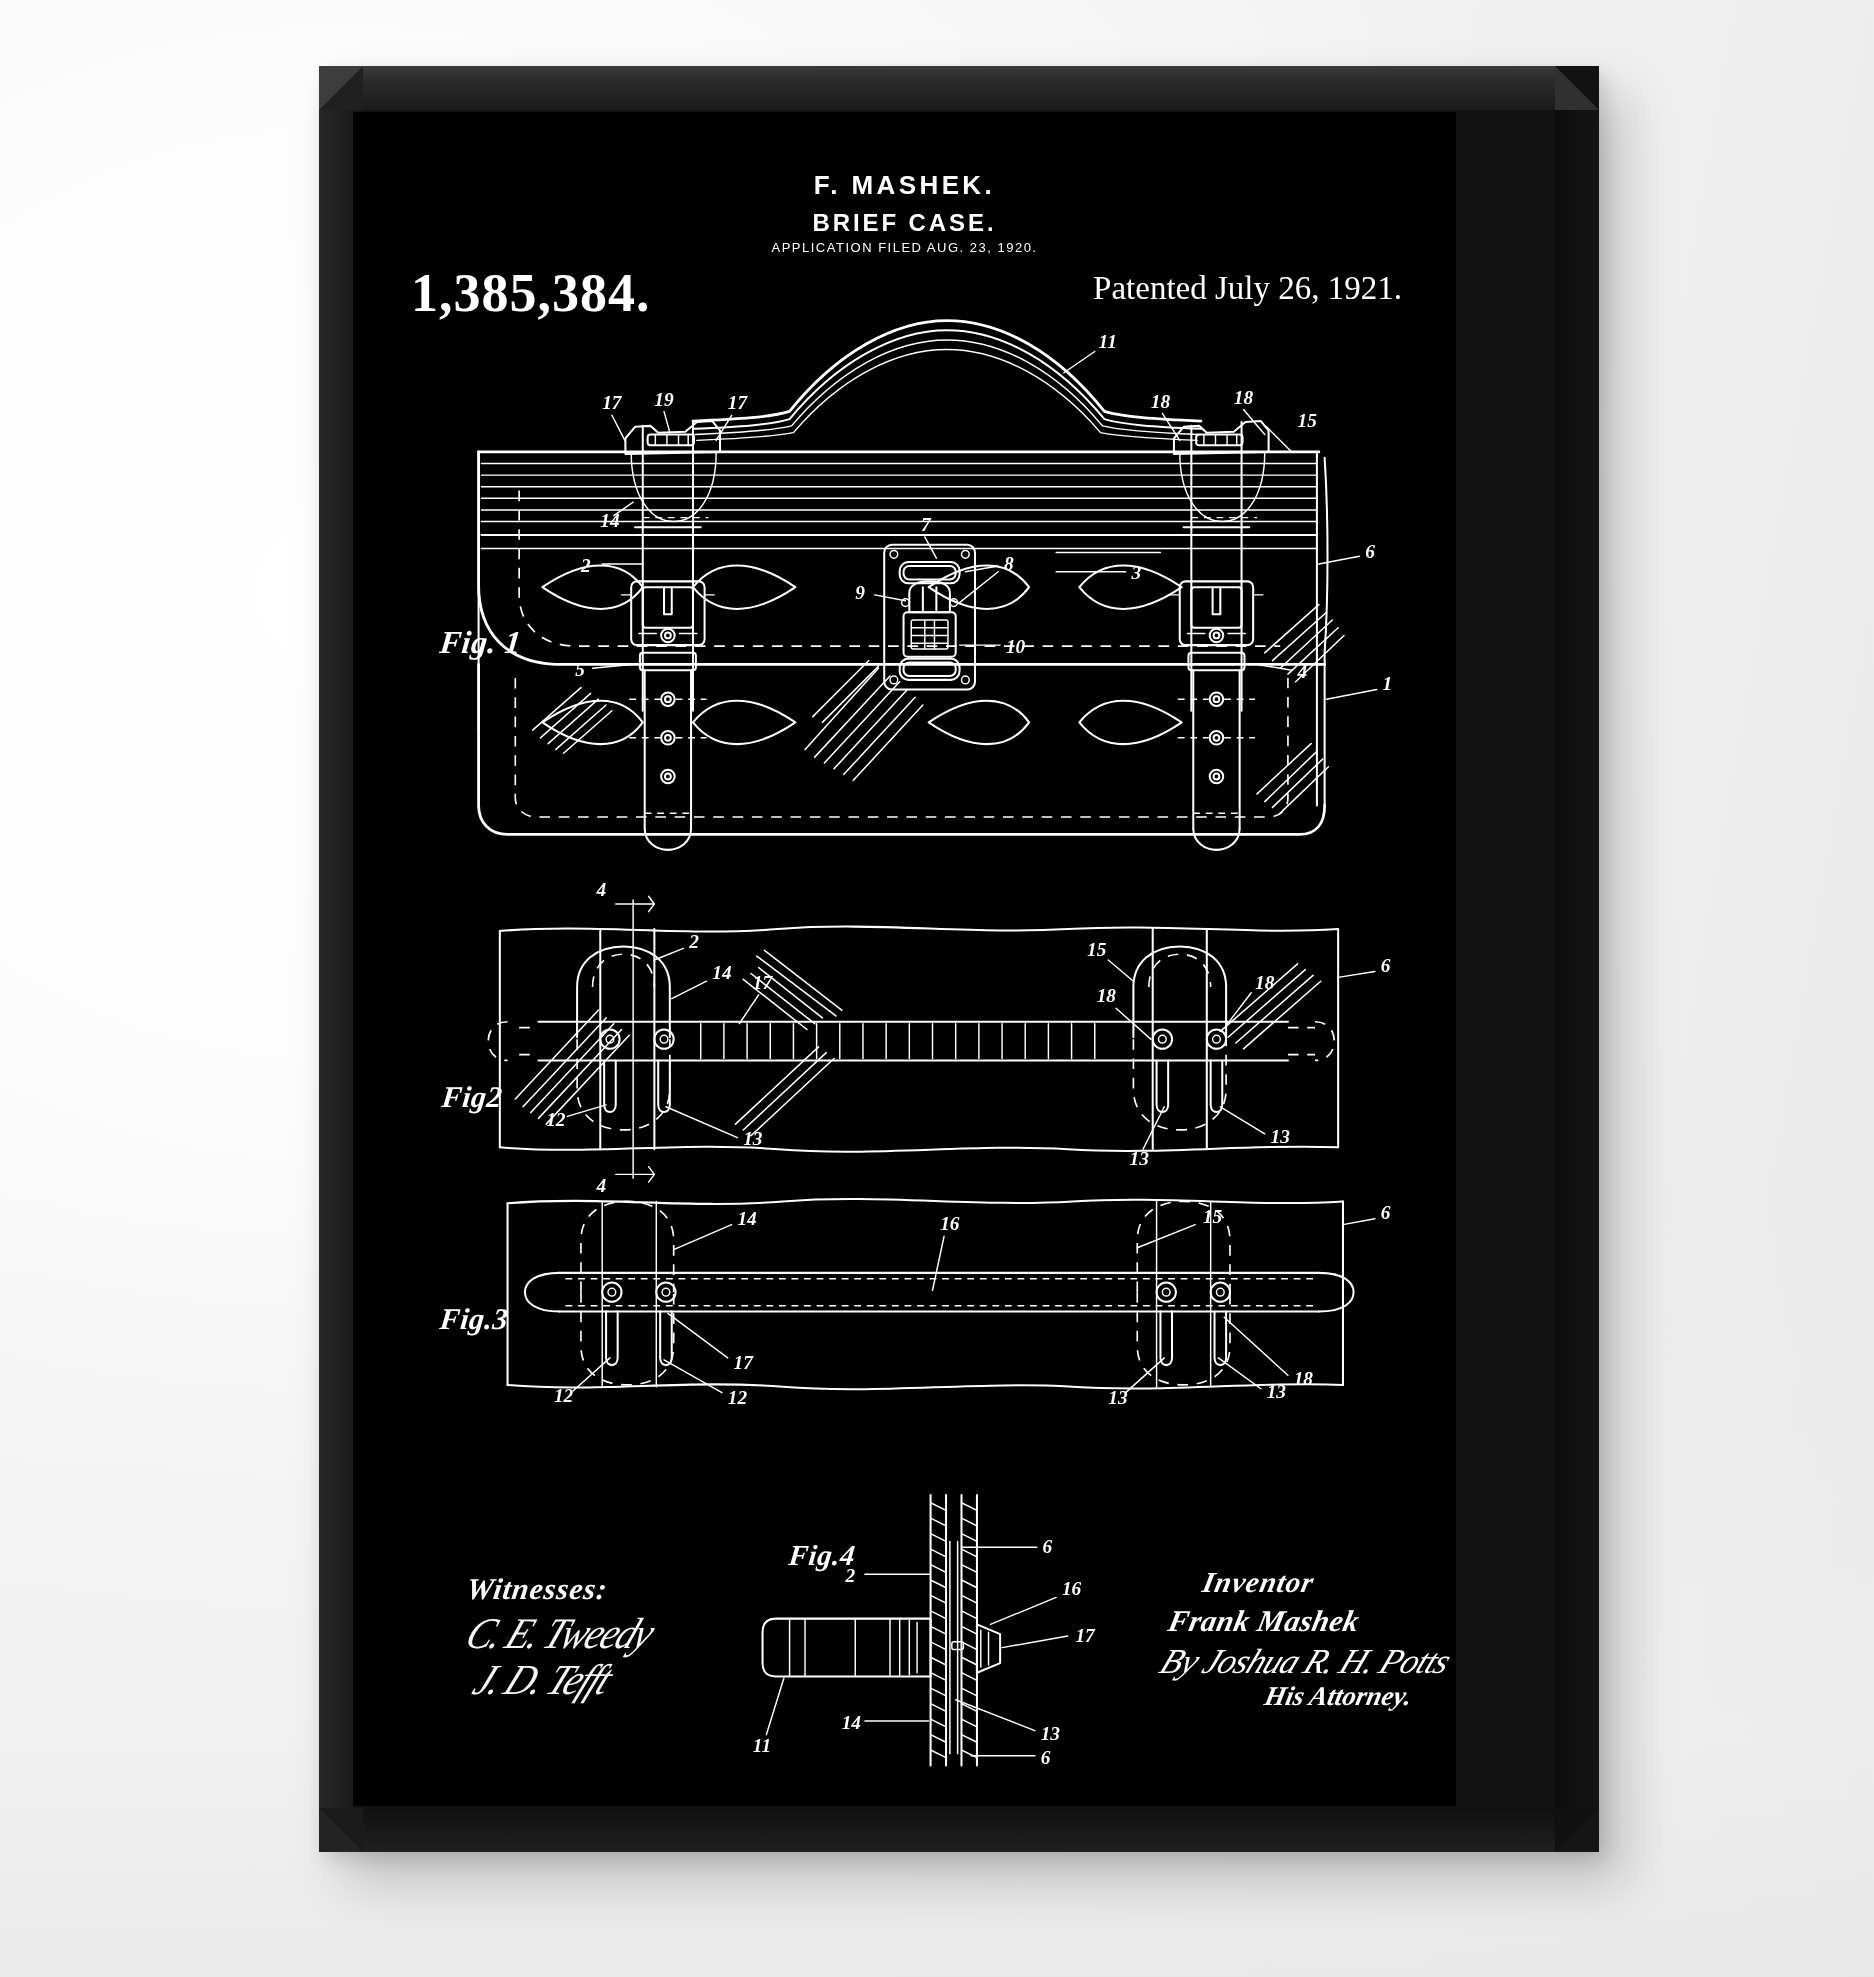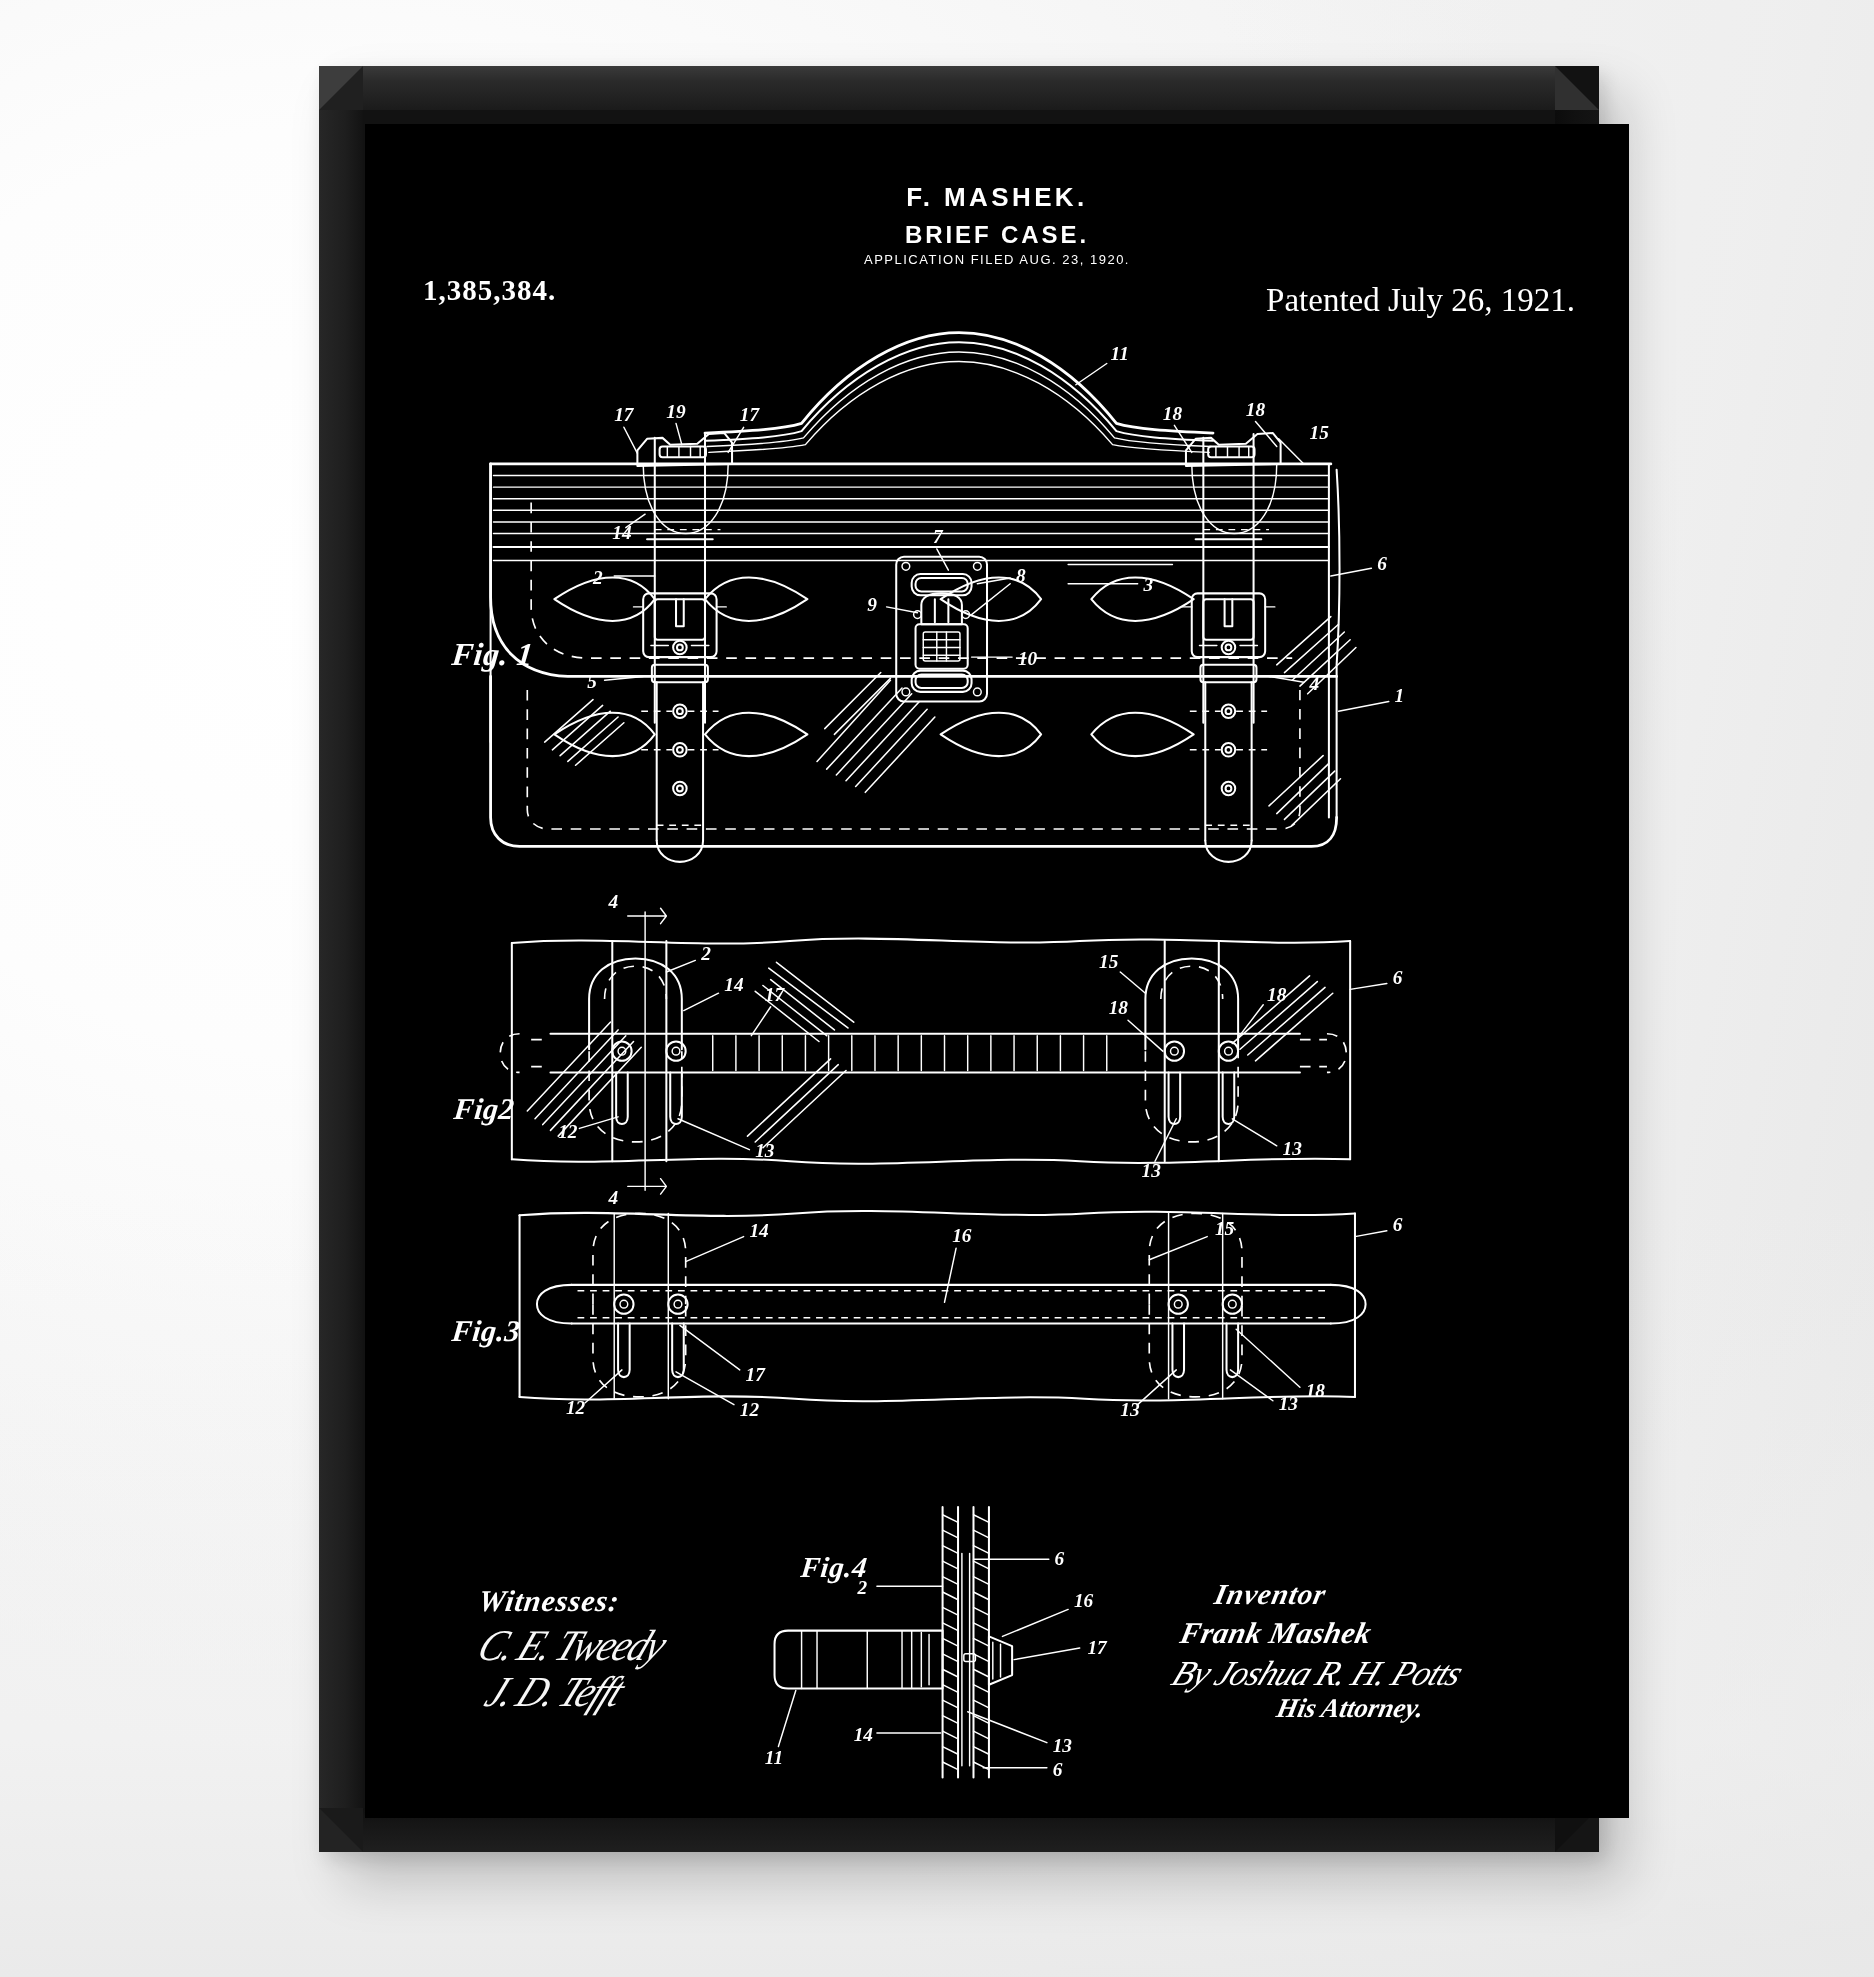--- a/index.html
+++ b/index.html
@@ -49,35 +49,34 @@
     background:linear-gradient(135deg,#3d3d3d 0%,#3d3d3d 49.5%,#202020 50.5%,#202020 100%);}
   #mitre-tr{right:0;top:0;width:44px;height:44px;
     background:linear-gradient(225deg,#121212 0%,#121212 49.5%,#303030 50.5%,#303030 100%);}
   #mitre-bl{left:0;bottom:0;width:44px;height:44px;
     background:linear-gradient(45deg,#232323 0%,#232323 49.5%,#1a1a1a 50.5%,#1a1a1a 100%);}
   #mitre-br{right:0;bottom:0;width:44px;height:44px;
     background:linear-gradient(315deg,#151515 0%,#151515 49.5%,#101010 50.5%,#101010 100%);}
 
   
   #poster{
-    position:absolute;left:365px;top:112px;width:1264px;height:1694px;
+    position:absolute;left:353px;top:112px;width:1103px;height:1694px;
     background:#000000;
     overflow:hidden;
-    margin-top:12px;
   }
 
   
   #hdr{position:absolute;left:0;top:0;width:100%;}
   .hdr-center{position:absolute;left:0;width:100%;text-align:center;color:#fff;}
   #hdr-name{top:58px;font-size:26px;letter-spacing:3.4px;font-weight:700;
     font-family:"Liberation Sans", sans-serif;}
   #hdr-title{top:97px;font-size:24px;letter-spacing:2.9px;font-weight:700;}
   #hdr-app{top:128px;font-size:13px;letter-spacing:1.5px;font-weight:400;}
   #hdr-number{position:absolute;left:58px;top:150px;color:#fff;
-    font-family:"Liberation Serif", serif;font-size:29px;font-weight:700;letter-spacing:1px;}
+    font-family:"Liberation Serif", serif;font-size:54px;font-weight:700;letter-spacing:1px;}
   #hdr-patented{position:absolute;right:54px;top:158px;color:#ffffff;
     font-family:"Liberation Serif", serif;font-size:33px;font-weight:400;}
 
   
   .figlabel{position:absolute;color:#fff;font-family:"Liberation Serif", serif;
     font-style:italic;font-weight:700;font-size:32px;
     transform:skewX(-6deg);letter-spacing:0.5px;}
   #fig1-label{left:87px;top:512px;}
   #fig2-label{left:89px;top:968px;font-size:30px;}
   #fig3-label{left:87px;top:1190px;font-size:30px;}

